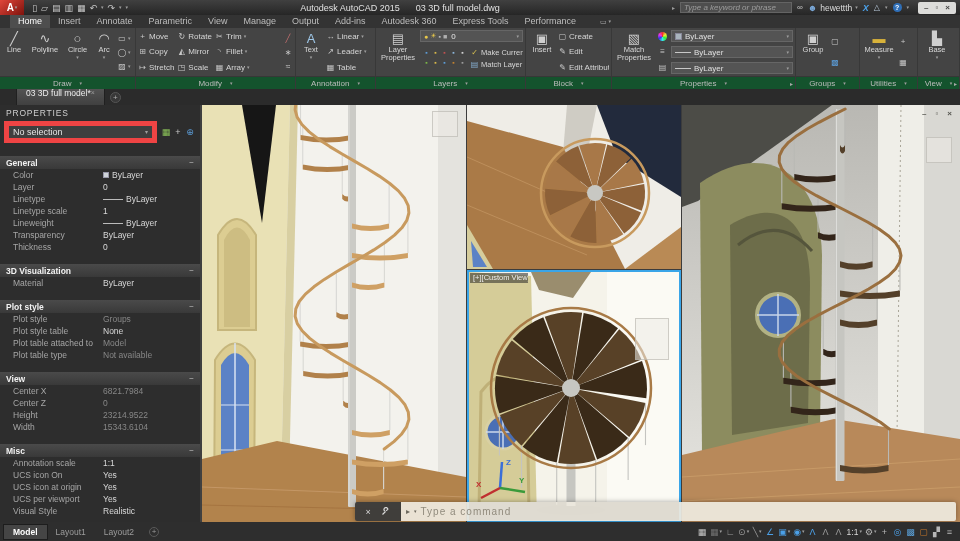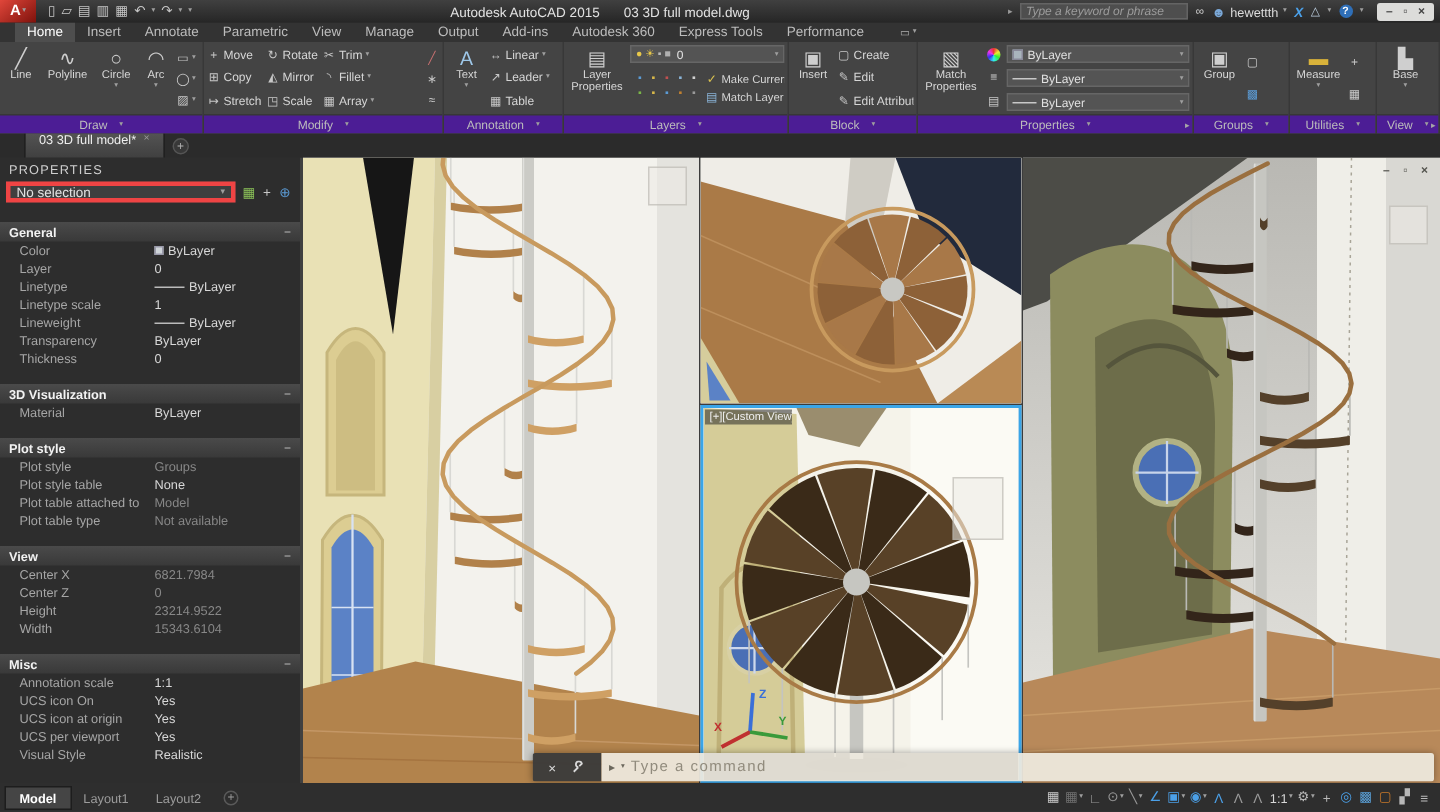--- a/index.html
+++ b/index.html
@@ -26,21 +26,21 @@
 .winbtns{display:flex;align-items:center;gap:7px;background:#dcdcda;border-radius:2px;padding:0 6px;height:12px;margin:0 2px 0 4px;color:#444;font-size:8px;font-weight:bold}
 
 .rtabs{position:absolute;top:15px;left:0;right:0;height:13px;background:#333;display:flex;align-items:flex-end;padding-left:10px;z-index:49}
 .rtab{font-size:9px;color:#bdbdbd;padding:0 8px;height:13px;line-height:13px}
 .rtab.active{background:#4e4e4e;color:#fff}
 .rtab-extra{margin-left:16px;display:flex;align-items:center;gap:2px;height:13px;color:#b0b0b0;font-size:7px}
 
 .ribbon{position:absolute;top:28px;left:0;right:0;height:61px;background:#444;display:flex;z-index:48}
 .panelwrap{height:61px;display:flex;flex-direction:column;border-right:1px solid #383838;overflow:hidden;flex:none}
 .pbody{height:48px;display:flex;align-items:stretch;padding:1px 2px;gap:2px;overflow:hidden}
-.plabel{position:relative;height:13px;background:#4c1d95;font-size:8px;color:#bcbcbc;display:flex;align-items:center;justify-content:center;gap:8px;border-top:1px solid #373737;white-space:nowrap}
+.plabel{position:relative;height:13px;background:#14532d;font-size:8px;color:#bcbcbc;display:flex;align-items:center;justify-content:center;gap:8px;border-top:1px solid #373737;white-space:nowrap}
 .bigbtn{width:30px;display:flex;flex-direction:column;align-items:center;padding-top:2px;flex:none}
 .bicon{font-size:13px;line-height:15px;color:#cfcfcf}
 .blbl{font-size:7.5px;line-height:8px;text-align:center;color:#d8d8d8}
 .bdd{margin-top:1px}
 .sidecol{display:flex;flex-direction:column;justify-content:space-around;padding:2px 0;flex:none}
 .siderow{display:flex;align-items:center;gap:1px}
 .mico{font-size:8px;width:10px;text-align:center;color:#c8c8c8}
 .gridcols{display:flex;gap:3px;flex:1;overflow:hidden}
 .gcol{display:flex;flex-direction:column;justify-content:space-around}
 .srow{display:flex;align-items:center;gap:2px;height:13px;white-space:nowrap;overflow:hidden}
@@ -59,29 +59,29 @@
 .lrows .slbl{font-size:7.5px}
 .iconcol{display:flex;flex-direction:column;justify-content:space-around;align-items:center;width:13px;flex:none}
 .cwheel{width:9px;height:9px;border-radius:50%;background:conic-gradient(#e33,#ee3,#3e3,#3ee,#33e,#e3e,#e33)}
 .combocol{flex:1;display:flex;flex-direction:column;justify-content:space-between;padding:1px 0;overflow:hidden}
 .pcombo{height:12px;background:#545454;border:1px solid #666;display:flex;align-items:center;gap:3px;padding:0 3px;font-size:8px;color:#e0e0e0}
 .lead-sw{width:7px;height:7px;background:#a9b4bd;border:1px solid #889;flex:none}
 .lead-ln{width:16px;height:1px;background:#c8c8c8;flex:none}
 .pcombo .val{flex:1}
 
 .filetabs{position:absolute;top:89px;left:0;right:0;height:16px;background:#2b2b2b;display:flex;align-items:flex-end;padding-left:16px;z-index:47}
-.ftab{height:26px;background:linear-gradient(#5e5e5e,#404040);border:1px solid #202020;border-bottom:none;color:#eee;font-size:8.5px;display:flex;align-items:center;padding:0 9px;gap:5px}
+.ftab{height:26px;background:linear-gradient(#5e5e5e,#404040);border:1px solid #202020;border-bottom:none;color:#eee;font-size:8.5px;display:flex;align-items:center;padding:0 9px;}
 .ftab-close{font-size:7px;color:#999}
 .fplus{width:11px;height:11px;border:1px solid #555;border-radius:50%;background:#383838;color:#b0b0b0;font-size:8px;line-height:9px;text-align:center;margin:0 0 2px 5px}
 
 .main{position:absolute;top:105px;left:0;width:960px;height:417px;background:#3c3c3c}
 .palette{position:absolute;left:0;top:0;bottom:0;width:202px;background:#2d2d2d;border-right:2px solid #404040;overflow:hidden}
 .pal-title{height:15px;display:flex;align-items:center;padding:0 6px;font-size:8.5px;letter-spacing:.8px;color:#cfcfcf}
 .pal-combo-row{display:flex;align-items:center;gap:3px;padding:1px 4px 2px}
-.pal-combo{flex:1;height:14px;background:#3f3f3f;border:3px solid #ef4444;display:flex;align-items:center;justify-content:space-between;font-size:9px;color:#e4e4e4;padding:0 4px}
+.pal-combo{flex:1;height:22px;background:#3f3f3f;border:5px solid #ef4444;display:flex;align-items:center;justify-content:space-between;font-size:9px;color:#e4e4e4;padding:0 4px}
 .pal-combo .dd{font-size:6px}
 .hico{font-size:9px;width:12px;text-align:center}
 .psec{height:13px;background:linear-gradient(#4a4a4a,#393939);display:flex;align-items:center;justify-content:space-between;padding:0 6px;font-size:8.5px;font-weight:bold;color:#f2f2f2;margin-top:11px}
 .prow{height:12px;display:flex;align-items:center;font-size:8.5px}
 .plab{width:100px;padding-left:13px;color:#a6a6a6;white-space:nowrap;overflow:hidden;flex:none}
 .pvalue{flex:1;display:flex;align-items:center;gap:3px;color:#d8d8d8;padding-left:3px;white-space:nowrap;overflow:hidden}
 .pvalue.dim{color:#878787}
 .sw{width:6px;height:6px;background:#cfd4d9;border:1px solid #99a;flex:none}
 .ln{width:20px;height:1px;background:#bbb;flex:none}
 

